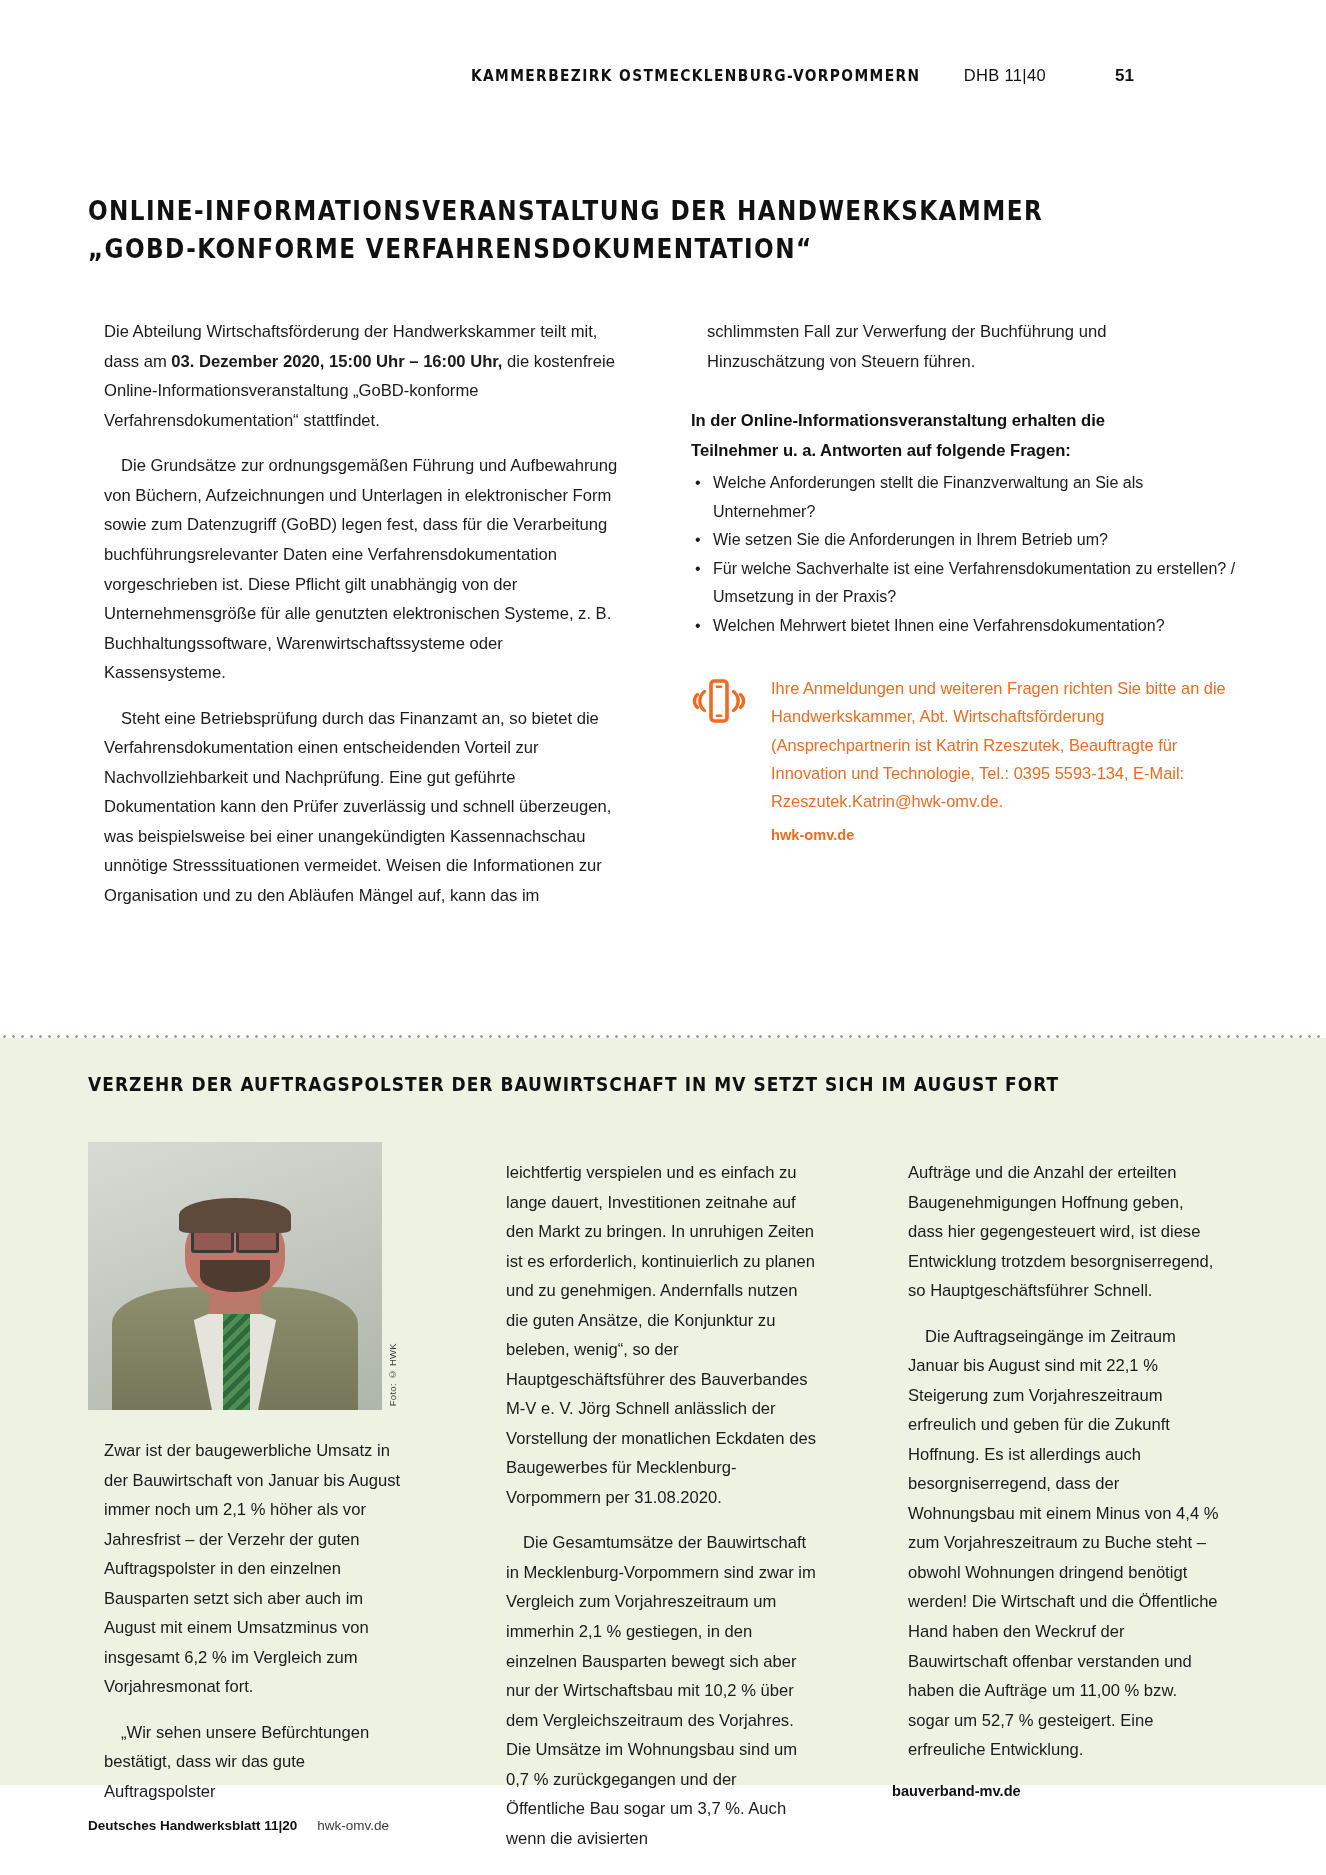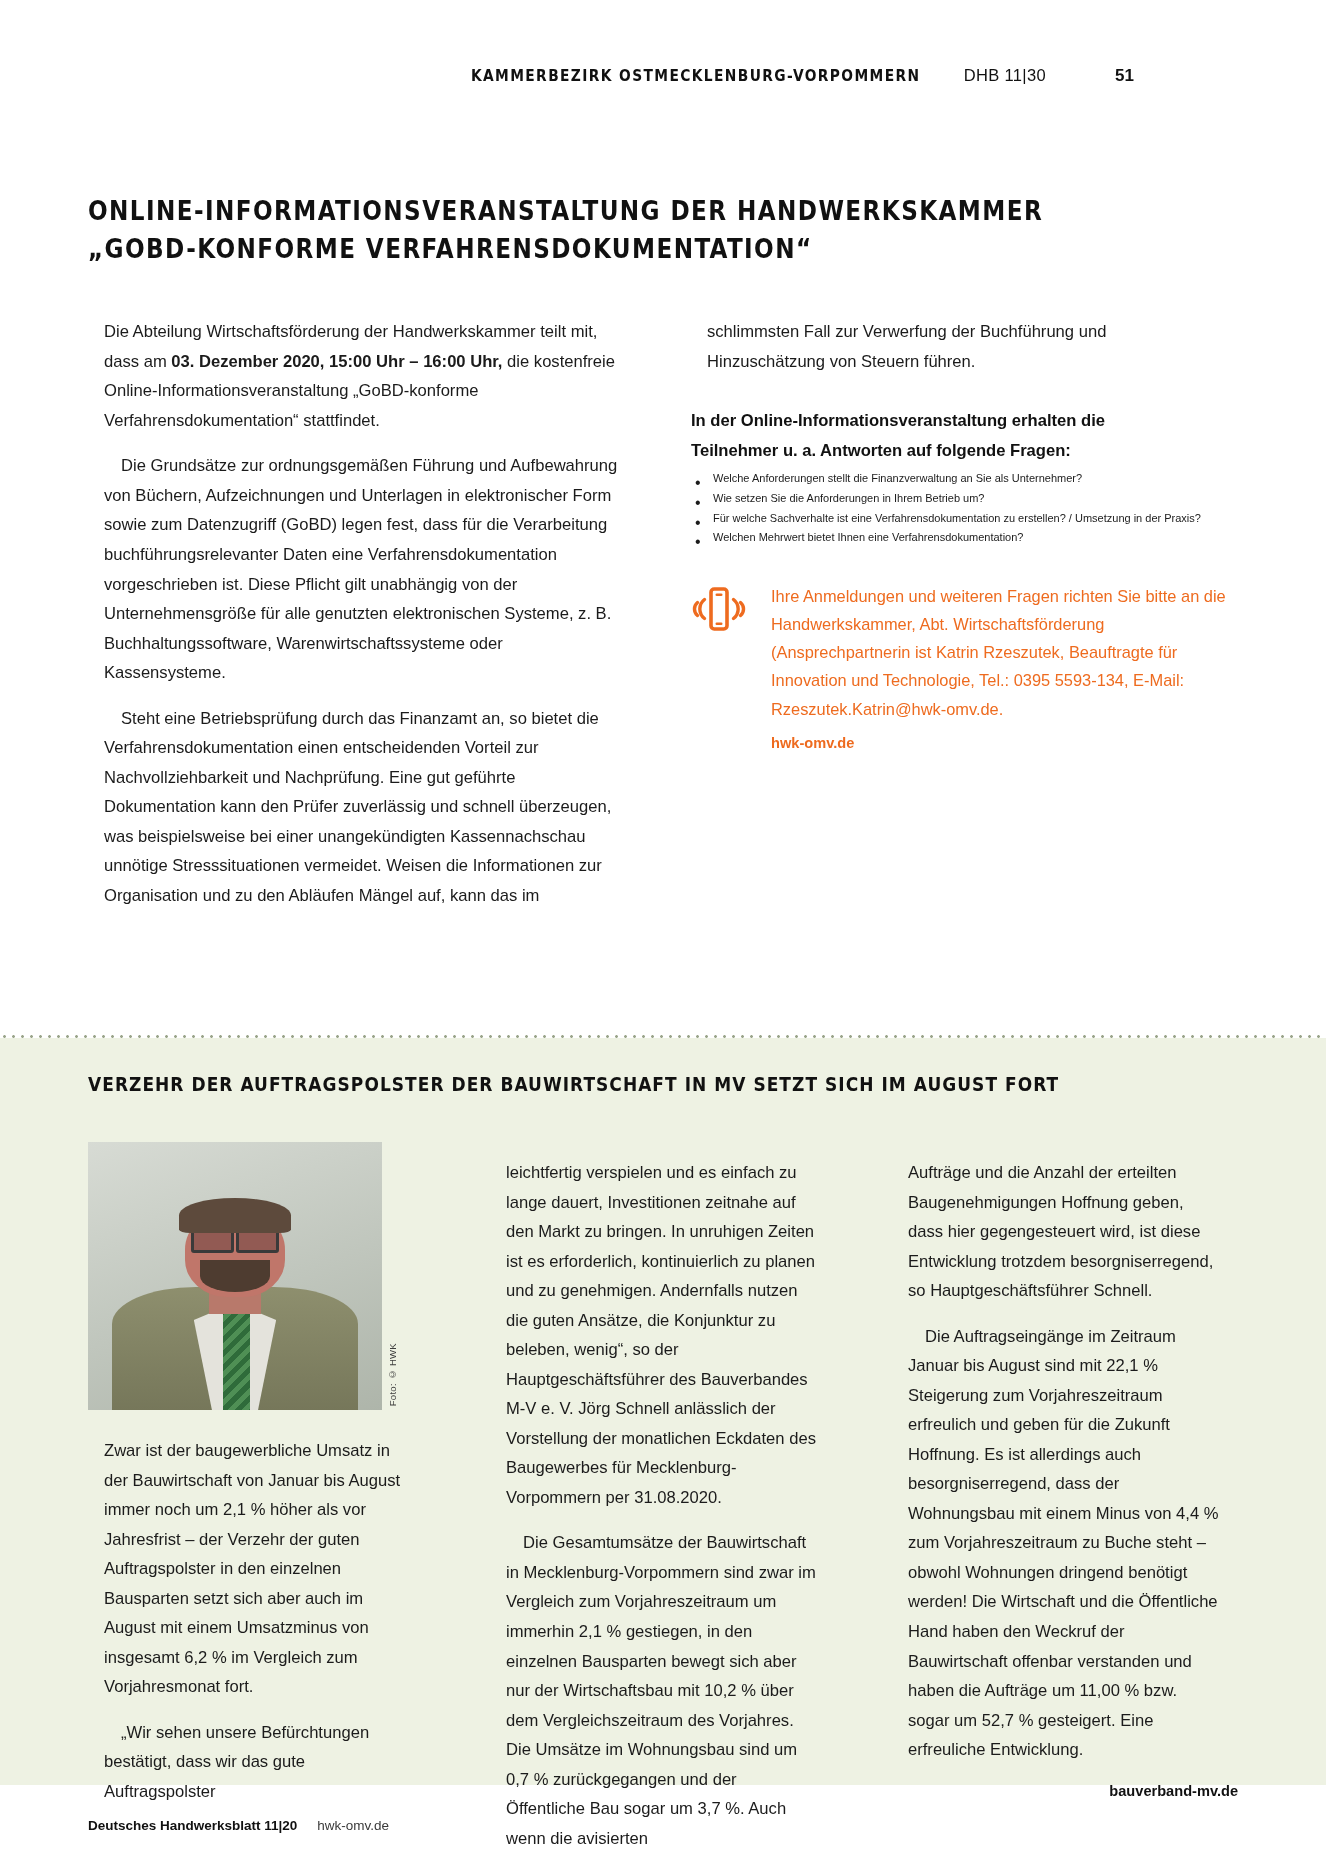--- a/index.html
+++ b/index.html
@@ -110,21 +110,21 @@
   }
 
   ul.qlist {
     margin: 2px 0 0 0;
     padding: 0;
     list-style: none;
   }
   ul.qlist li {
     position: relative;
     padding-left: 22px;
-    font-size: 11px;
+    font-size: 16px;
     line-height: 1.78;
     color: #1b1b1b;
   }
   ul.qlist li::before {
     content: "•";
     position: absolute;
     left: 4px;
     top: 0;
     font-size: 16px;
     color: #1b1b1b;
@@ -317,42 +317,41 @@
 
   .a2col p.body { font-size: 16.6px; line-height: 1.78; }
   .a2col p.body + p.body { text-indent: 17px; }
 
   .weblink-bold {
     display: block;
     margin-top: 18px;
     font-weight: 700;
     font-size: 14.6px;
     color: #111;
-    text-align: right;
   }
 
   
   .footer {
     position: absolute;
     bottom: 42px;
     left: 88px;
     font-size: 13.5px;
     color: #111;
   }
   .footer .f1 { font-weight: 700; }
   .footer .f2 { margin-left: 16px; font-weight: 400; color: #3a3a3a; }
 </style>
 </head>
 <body>
 
 <div class="page">
 
   <div class="runhead">
     <span class="kammer">KAMMERBEZIRK OSTMECKLENBURG-VORPOMMERN</span>
-    <span class="dhb">DHB 11|30</span>
+    <span class="dhb">DHB 11|40</span>
     <span class="pageno">51</span>
   </div>
 
   <div class="article1">
 
     <h1 class="headline">
       <span class="l1">ONLINE-INFORMATIONSVERANSTALTUNG DER HANDWERKSKAMMER</span>
       <span class="l2">„GOBD-KONFORME VERFAHRENSDOKUMENTATION“</span>
     </h1>
 

